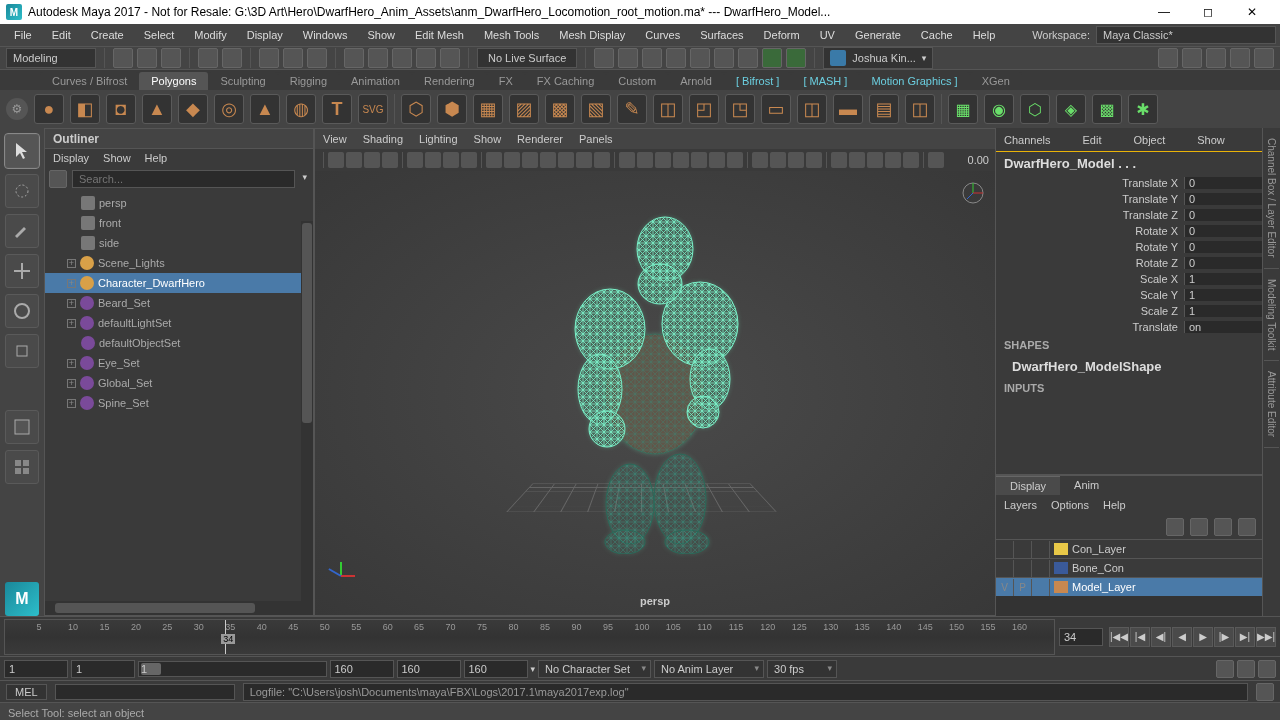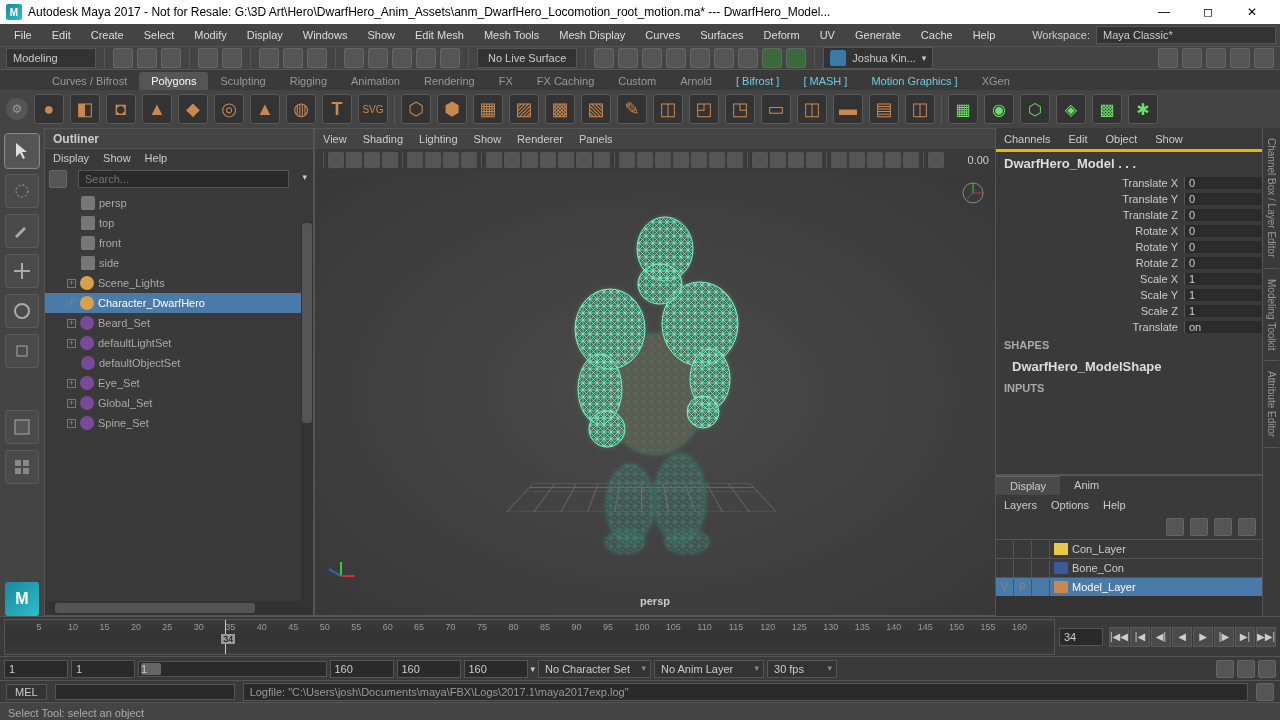--- a/index.html
+++ b/index.html
@@ -32,21 +32,21 @@
 .shelf-row .sep { width: 1px; height: 30px; background: #555; }
 .main { display: flex; height: 488px; background: #444; }
 .toolcol { width: 44px; background: #444; display: flex; flex-direction: column; align-items: center; padding-top: 6px; gap: 6px; }
 .toolcol .tbtn { width: 34px; height: 34px; background: #4a4a4a; border: 1px solid #5a5a5a; border-radius: 3px; display:flex;align-items:center;justify-content:center; }
 .toolcol .tbtn.active { outline: 1px solid #888; background:#555; }
 .toolcol .spacer { flex: 1; }
 .toolcol .mlogo { width: 34px; height: 34px; background: linear-gradient(135deg,#1a889a,#2dbeca); border-radius:3px; display:flex;align-items:center;justify-content:center;color:#fff;font-weight:bold;font-size:16px;}
 .outliner { width: 270px; background: #3a3a3a; border: 1px solid #555; display: flex; flex-direction: column; }
 .outliner .ohead { height: 20px; background: #444; border-bottom: 1px solid #555; display: flex; align-items: center; padding: 0 8px; font-size: 12px; font-weight: bold; }
 .outliner .omenu { height: 18px; display: flex; align-items: center; gap: 14px; padding: 0 8px; font-size: 11px; }
-.outliner .osearch { display: flex; padding: 3px 4px; gap: 11px; }
+.outliner .osearch { display: flex; padding: 3px 4px; gap: 5px; }
 .outliner .osearch input { flex: 1; background: #2a2a2a; border: 1px solid #555; color: #888; padding: 2px 6px; font-size: 11px; }
 .outliner .otree { flex: 1; overflow: hidden; padding: 2px 0; }
 .outliner .oitem { height: 20px; display: flex; align-items: center; padding: 0 4px; gap: 4px; font-size: 11px; color: #aaa; }
 .outliner .oitem.sel { background: #4a7aa8; color: #fff; }
 .outliner .exp { width: 10px; text-align: center; color: #888; font-size: 9px; }
 .outliner .exp.box { border: 1px solid #777; width: 9px; height: 9px; line-height: 7px; }
 .outliner .oicon { width: 14px; height: 14px; background: #666; border-radius: 2px; }
 .outliner .oicon.cam { background: #777; }
 .outliner .oicon.set { background: #7a4a9a; border-radius: 7px; }
 .outliner .oicon.sun { background: #d8a048; border-radius: 7px; }
@@ -60,21 +60,21 @@
 .viewport .vtools .framecount { margin-left: auto; font-size: 11px; color: #ccc; }
 .viewport .canvas { flex: 1; background: radial-gradient(ellipse at center, #4a4a4a 0%, #383838 100%); position: relative; overflow: hidden; }
 .viewport .axis { position: absolute; left: 18px; bottom: 30px; width: 30px; height: 30px; }
 .viewport .axis .ax { position: absolute; width: 14px; height: 2px; left: 8px; bottom: 8px; transform-origin: left center;}
 .viewport .axis .y { background: #3c3; transform: rotate(-90deg); }
 .viewport .axis .x { background: #c33; transform: rotate(0deg); }
 .viewport .axis .z { background: #36c; transform: rotate(210deg); }
 .viewport .camlabel { position: absolute; left: 50%; bottom: 8px; transform: translateX(-50%); font-size: 11px; color: #ccc; font-weight: bold; }
 .viewport .compass { position: absolute; right: 8px; top: 8px; width: 28px; height: 28px; }
 .channel { width: 266px; background: #3a3a3a; display: flex; flex-direction: column; }
-.channel .chead { height: 24px; display: flex; align-items: center; gap: 18px; padding: 0 8px; font-size: 11px; border-bottom: 3px solid #eab308; }
+.channel .chead { height: 24px; display: flex; align-items: center; gap: 32px; padding: 0 8px; font-size: 11px; border-bottom: 1px solid #eab308; }
 .channel .node { padding: 4px 8px; font-size: 13px; font-weight: bold; color: #ddd; }
 .channel .attrs { padding: 0; }
 .channel .attr { display: flex; height: 16px; align-items: center; font-size: 11px; }
 .channel .attr .alabel { flex: 1; text-align: right; padding-right: 6px; color: #ccc; }
 .channel .attr .aval { width: 78px; background: #2a2a2a; color: #ccc; padding: 0 4px; border-left: 1px solid #555; }
 .channel .shapes { padding: 4px 8px; font-size: 11px; font-weight: bold; color: #aaa; }
 .channel .layerpanel { border-top: 2px solid #555; margin-top: 4px; }
 .channel .ltabs { display: flex; }
 .channel .ltab { padding: 3px 14px; font-size: 11px; background: #3a3a3a; }
 .channel .ltab.active { background: #4a4a4a; border-top: 1px solid #666; }
@@ -380,26 +380,20 @@
     <div class="oitem">
           <span style="width:14px"></span>
           <span class="exp "></span>
           <span class="oicon cam"></span>
           <span>persp</span>
         </div>
         <div class="oitem">
           <span style="width:14px"></span>
           <span class="exp "></span>
           <span class="oicon cam"></span>
-          <span>top</span>
-        </div>
-        <div class="oitem">
-          <span style="width:14px"></span>
-          <span class="exp "></span>
-          <span class="oicon cam"></span>
           <span>front</span>
         </div>
         <div class="oitem">
           <span style="width:14px"></span>
           <span class="exp "></span>
           <span class="oicon cam"></span>
           <span>side</span>
         </div>
         <div class="oitem">
           <span style="width:14px"></span>

